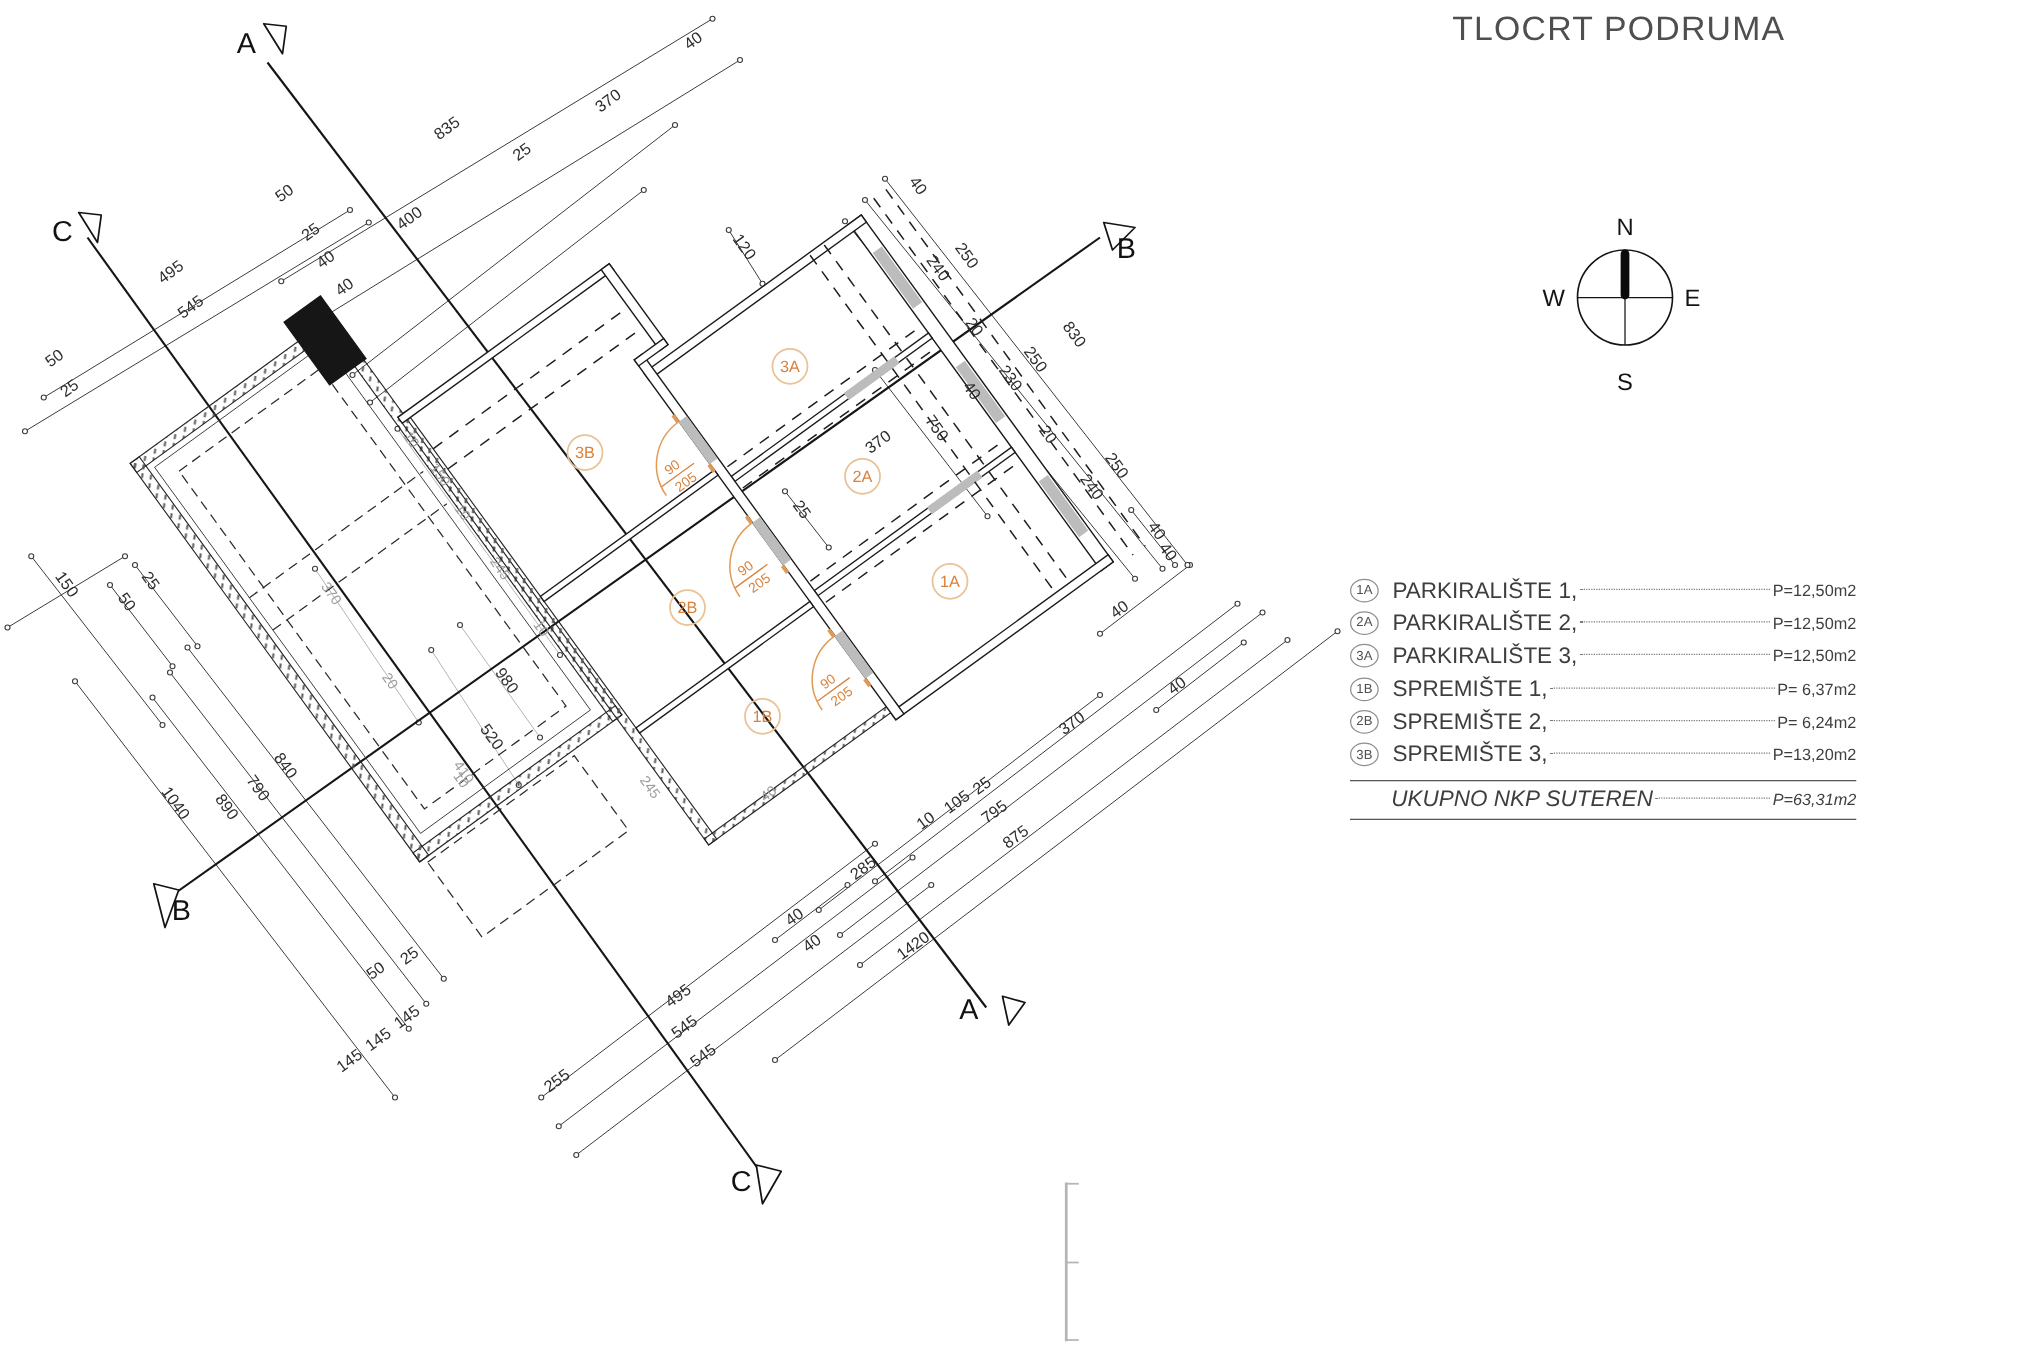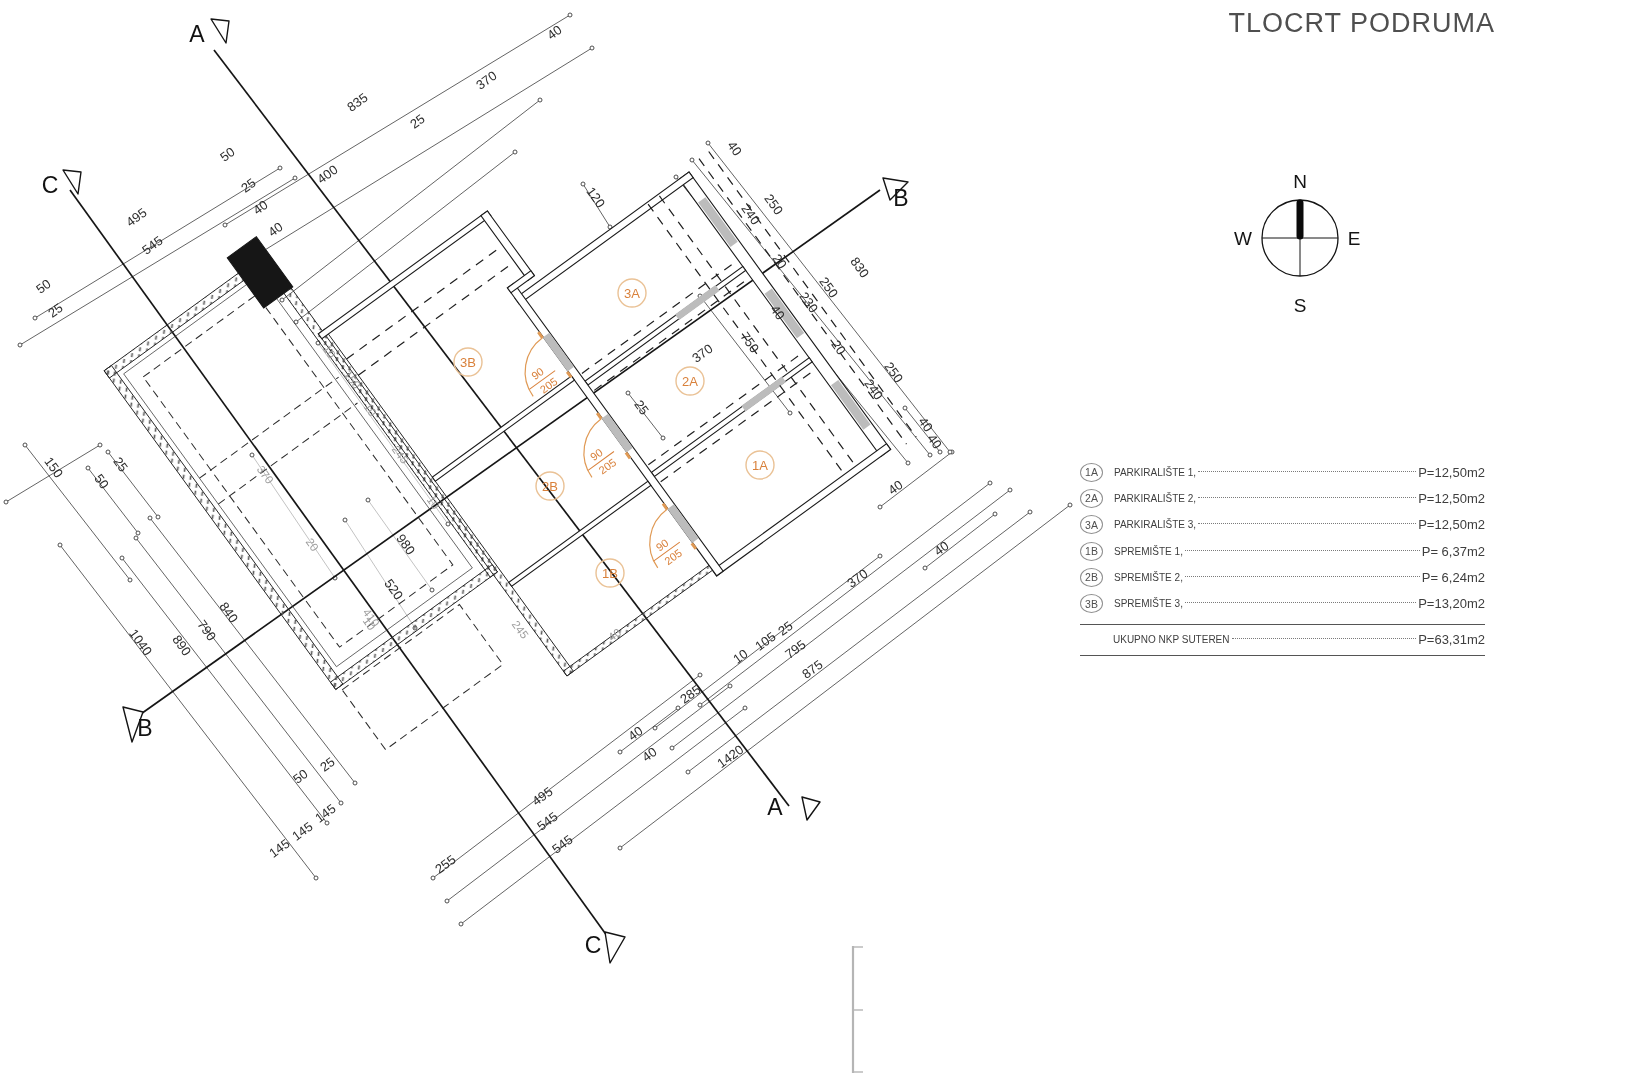--- a/index.html
+++ b/index.html
@@ -27,32 +27,32 @@
   .door-stub{stroke:#e09a55;stroke-width:3;}
   .frac-bar{stroke:#d9813b;stroke-width:1;}
   .door-txt{font-size:11px;fill:#d9813b;}
   .compass-ring{fill:none;stroke:#141414;stroke-width:1.3;}
   .compass-thin{stroke:#141414;stroke-width:1;}
   .compass-needle{stroke:#0a0a0a;stroke-width:7;stroke-linecap:round;}
   .compass-letter{font-size:19px;fill:#141414;}
   .frag{stroke:#b5b5b5;stroke-width:2.2;fill:none;}
   .fragt{stroke:#b5b5b5;stroke-width:1.4;fill:none;}
   
-  #page-title{position:absolute;left:1095px;top:8px;width:400px;text-align:right;
+  #page-title{position:absolute;left:1095px;top:8px;width:400px;text-align:center;
               font-size:27px;letter-spacing:1px;color:#4f4f4f;}
   #legend{position:absolute;left:1080px;top:459px;width:405px;color:#3e3e3e;}
   .lrow{display:flex;align-items:center;height:26.3px;}
   .badge{flex:0 0 auto;width:21px;height:17px;border:1px solid #8f8f8f;border-radius:50%;
          display:flex;align-items:center;justify-content:center;font-size:10.5px;color:#4f4f4f;
          margin-right:11px;background:#fff;}
-  .lname{flex:0 0 auto;font-size:10px;white-space:nowrap;}
+  .lname{flex:0 0 auto;font-size:18px;white-space:nowrap;}
   .leader{flex:1 1 auto;border-bottom:1.7px dotted #7a7a7a;margin:0 2px 3px 2px;height:1px;}
   .lvalue{flex:0 0 auto;font-size:13px;white-space:nowrap;}
   .lhr{border-top:1.2px solid #555;margin-top:7px;}
-  .ltotal{display:flex;align-items:center;height:30px;padding-left:33px;}
+  .ltotal{display:flex;align-items:center;height:30px;padding-left:33px;font-style:italic;}
   .lhr2{border-top:1.2px solid #555;}
 </style>
 </head>
 <body>
 
 <div id="stage">
 
 <svg id="plan-svg" width="1634" height="1080" viewBox="0 0 1634 1080">
   <defs>
     <pattern id="hatch" width="7" height="7" patternUnits="userSpaceOnUse" patternTransform="rotate(45)">

